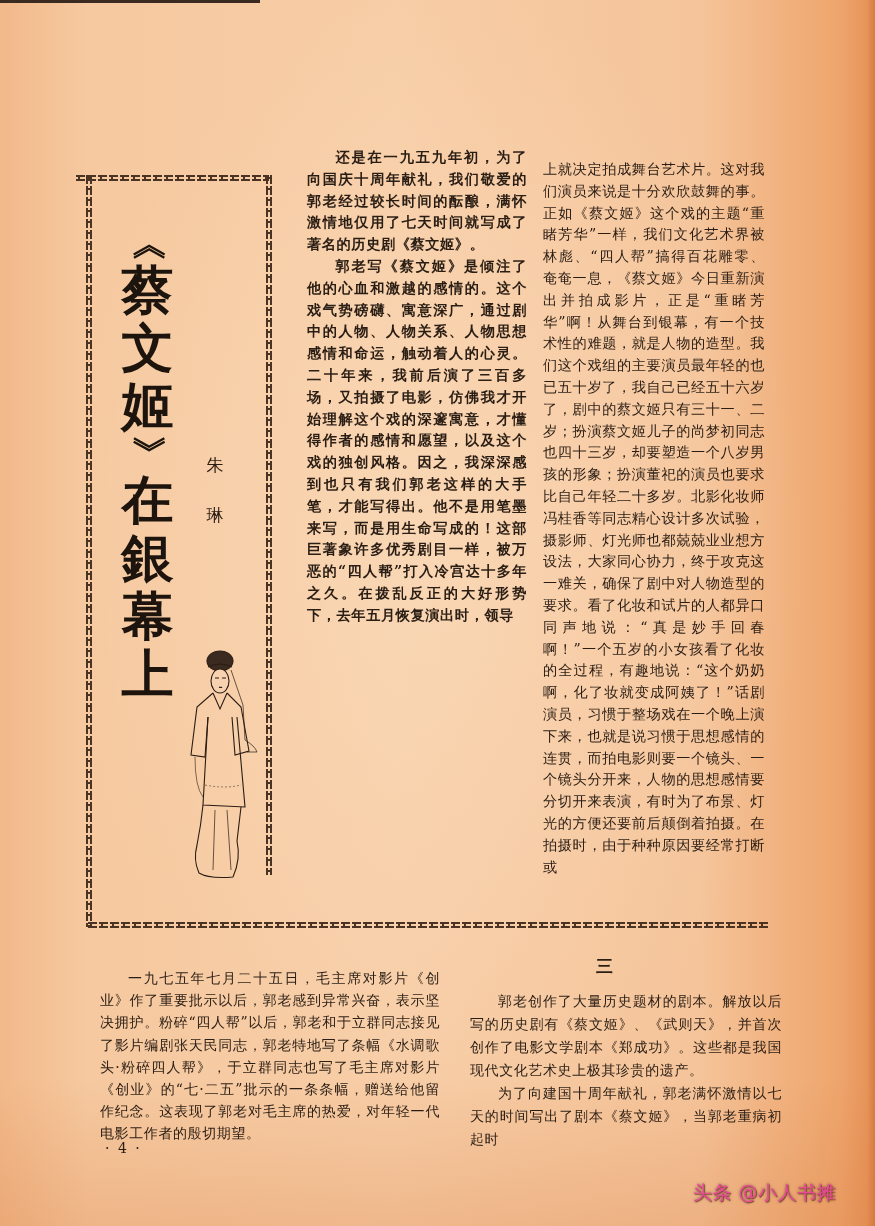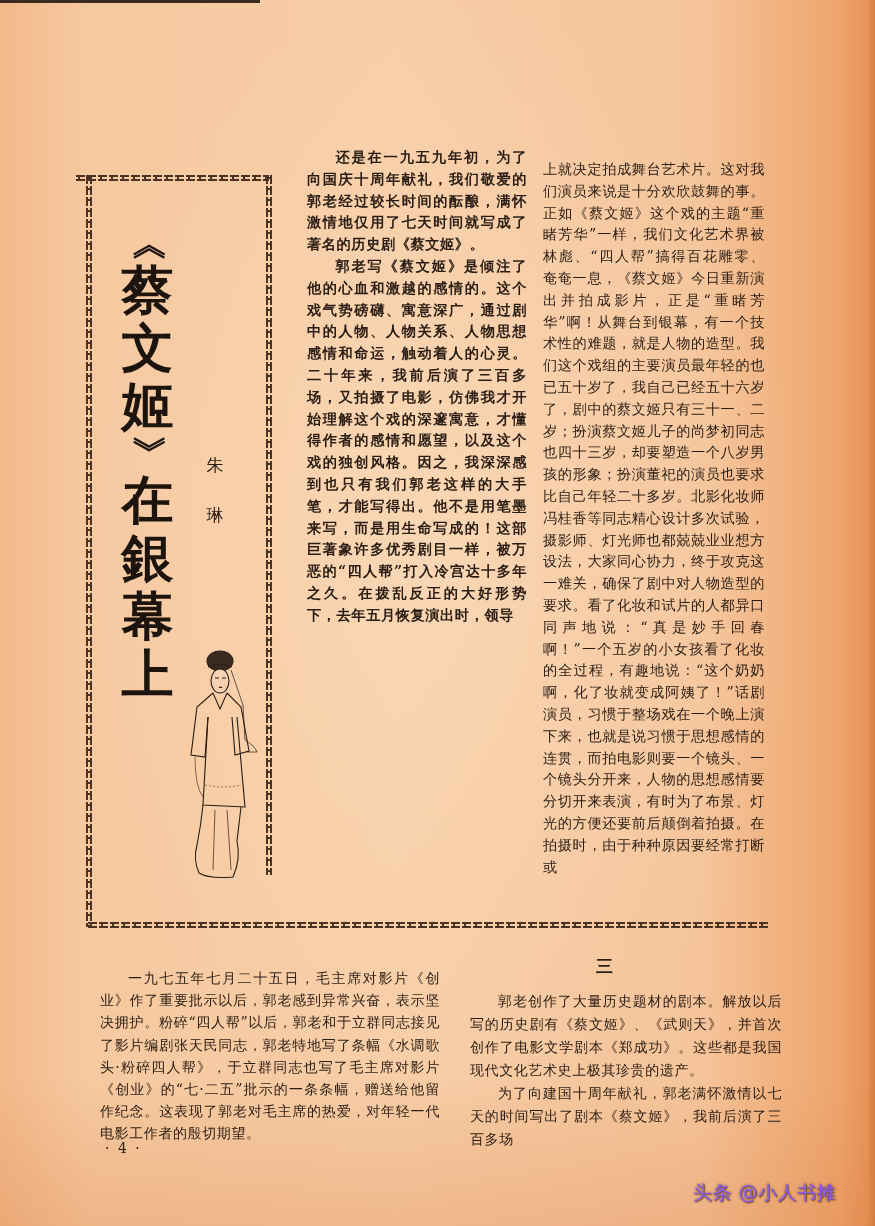--- a/index.html
+++ b/index.html
@@ -74,21 +74,21 @@
   .col-2 { left: 543px; top: 159px; width: 222px; }
   .col-3 { left: 100px; top: 950px; width: 340px; font-size: 14px; line-height: 22.2px; margin-top: 17px; }
   .col-4 { left: 470px; top: 990px; width: 312px; font-size: 14px; line-height: 23px; }
   .section-num {
     position: absolute; left: 596px; top: 955px; font-size: 17px; font-weight: bold;
   }
   .page-num { position: absolute; left: 105px; top: 1140px; font-size: 14px; letter-spacing: 2px; }
   .watermark {
     position: absolute; left: 693px; top: 1180px;
     font-family: "DejaVu Sans", "Liberation Sans", sans-serif; font-size: 19px;
-    color: #8b5cf6; text-shadow: 1px 1px 1px #7a4a2a, 0 0 3px rgba(0,0,0,0.5);
+    color: #ec4899; text-shadow: 1px 1px 1px #7a4a2a, 0 0 3px rgba(0,0,0,0.5);
     letter-spacing: 0.5px;
   }
 </style>
 </head>
 <body>
 
 <div class="page-shade"></div>
 <div class="top-edge"></div>
 <div class="right-edge"></div>
 
@@ -141,17 +141,17 @@
 </div>
 
 <div class="col col-3">
   <p>一九七五年七月二十五日，毛主席对影片《创业》作了重要批示以后，郭老感到异常兴奋，表示坚决拥护。粉碎“四人帮”以后，郭老和于立群同志接见了影片编剧张天民同志，郭老特地写了条幅《水调歌头·粉碎四人帮》，于立群同志也写了毛主席对影片《创业》的“七·二五”批示的一条条幅，赠送给他留作纪念。这表现了郭老对毛主席的热爱，对年轻一代电影工作者的殷切期望。</p>
 </div>
 
 <div class="section-num">三</div>
 
 <div class="col col-4">
   <p>郭老创作了大量历史题材的剧本。解放以后写的历史剧有《蔡文姬》、《武则天》，并首次创作了电影文学剧本《郑成功》。这些都是我国现代文化艺术史上极其珍贵的遗产。</p>
-  <p>为了向建国十周年献礼，郭老满怀激情以七天的时间写出了剧本《蔡文姬》，我前后演了三百多场</p>
+  <p>为了向建国十周年献礼，郭老满怀激情以七天的时间写出了剧本《蔡文姬》，当郭老重病初起时</p>
 </div>
 
 <div class="page-num">· 4 ·</div>
 <div class="watermark">头条 @小人书摊</div>
 
 </body></html>

